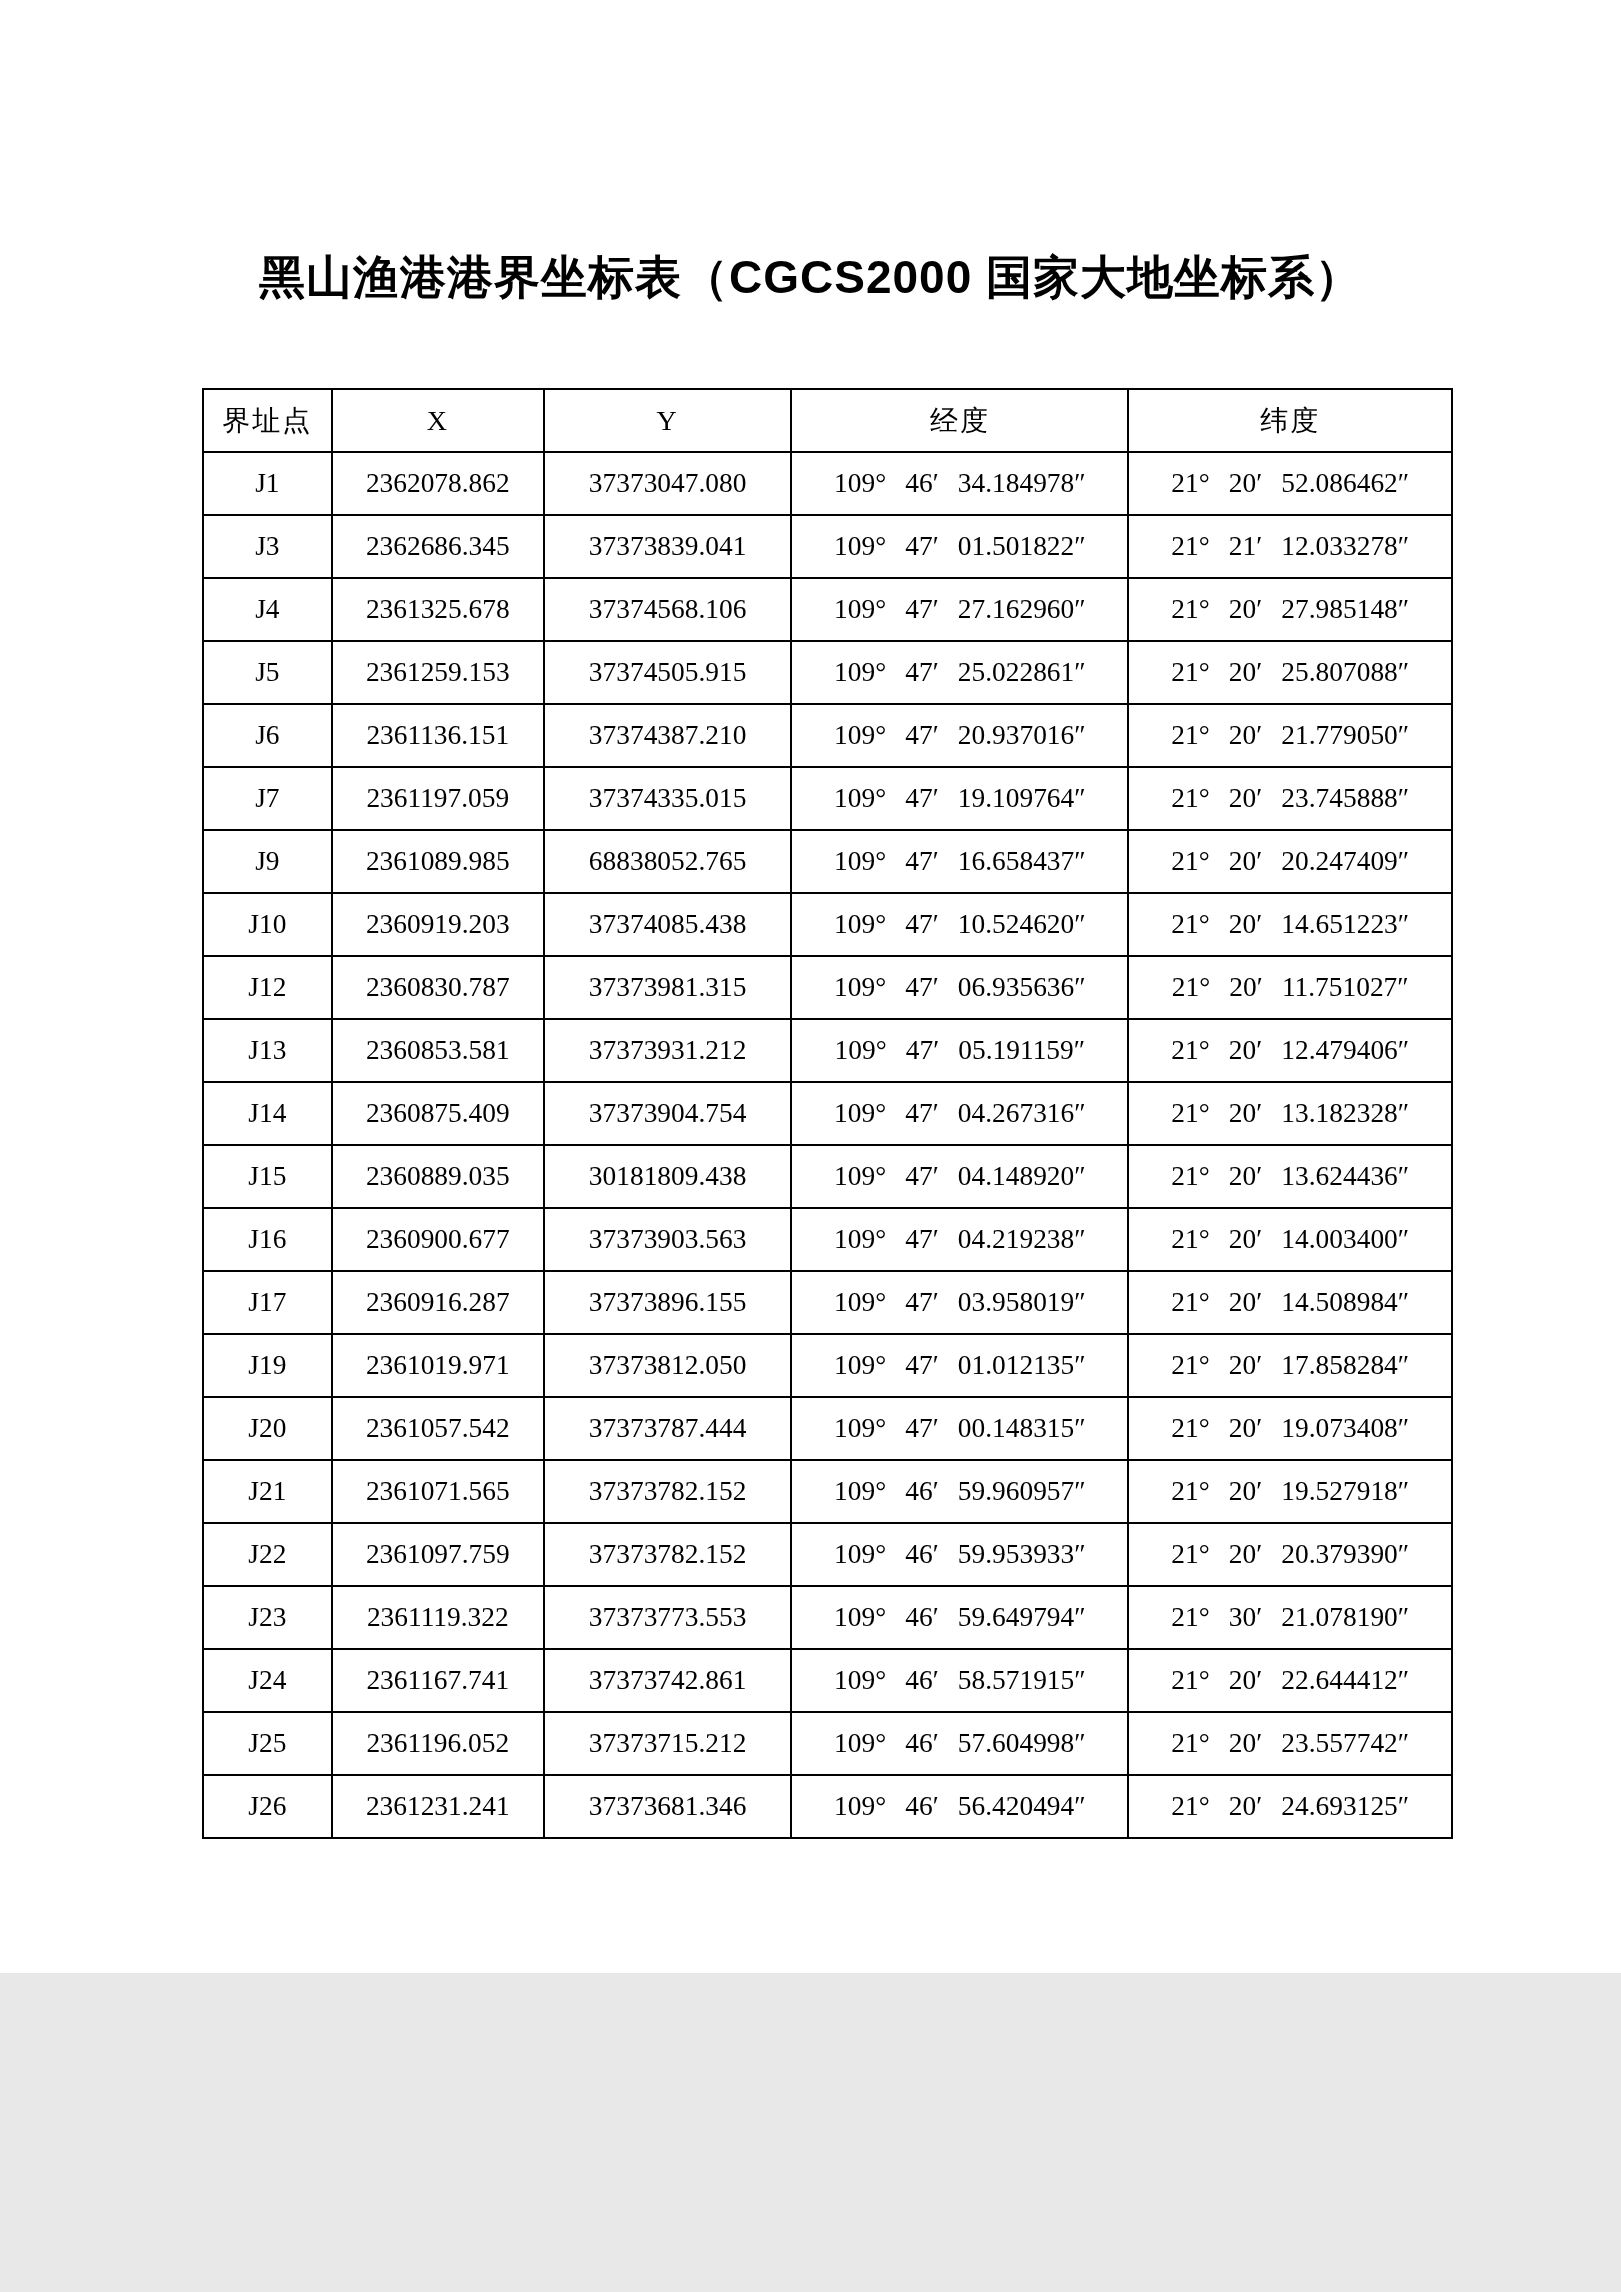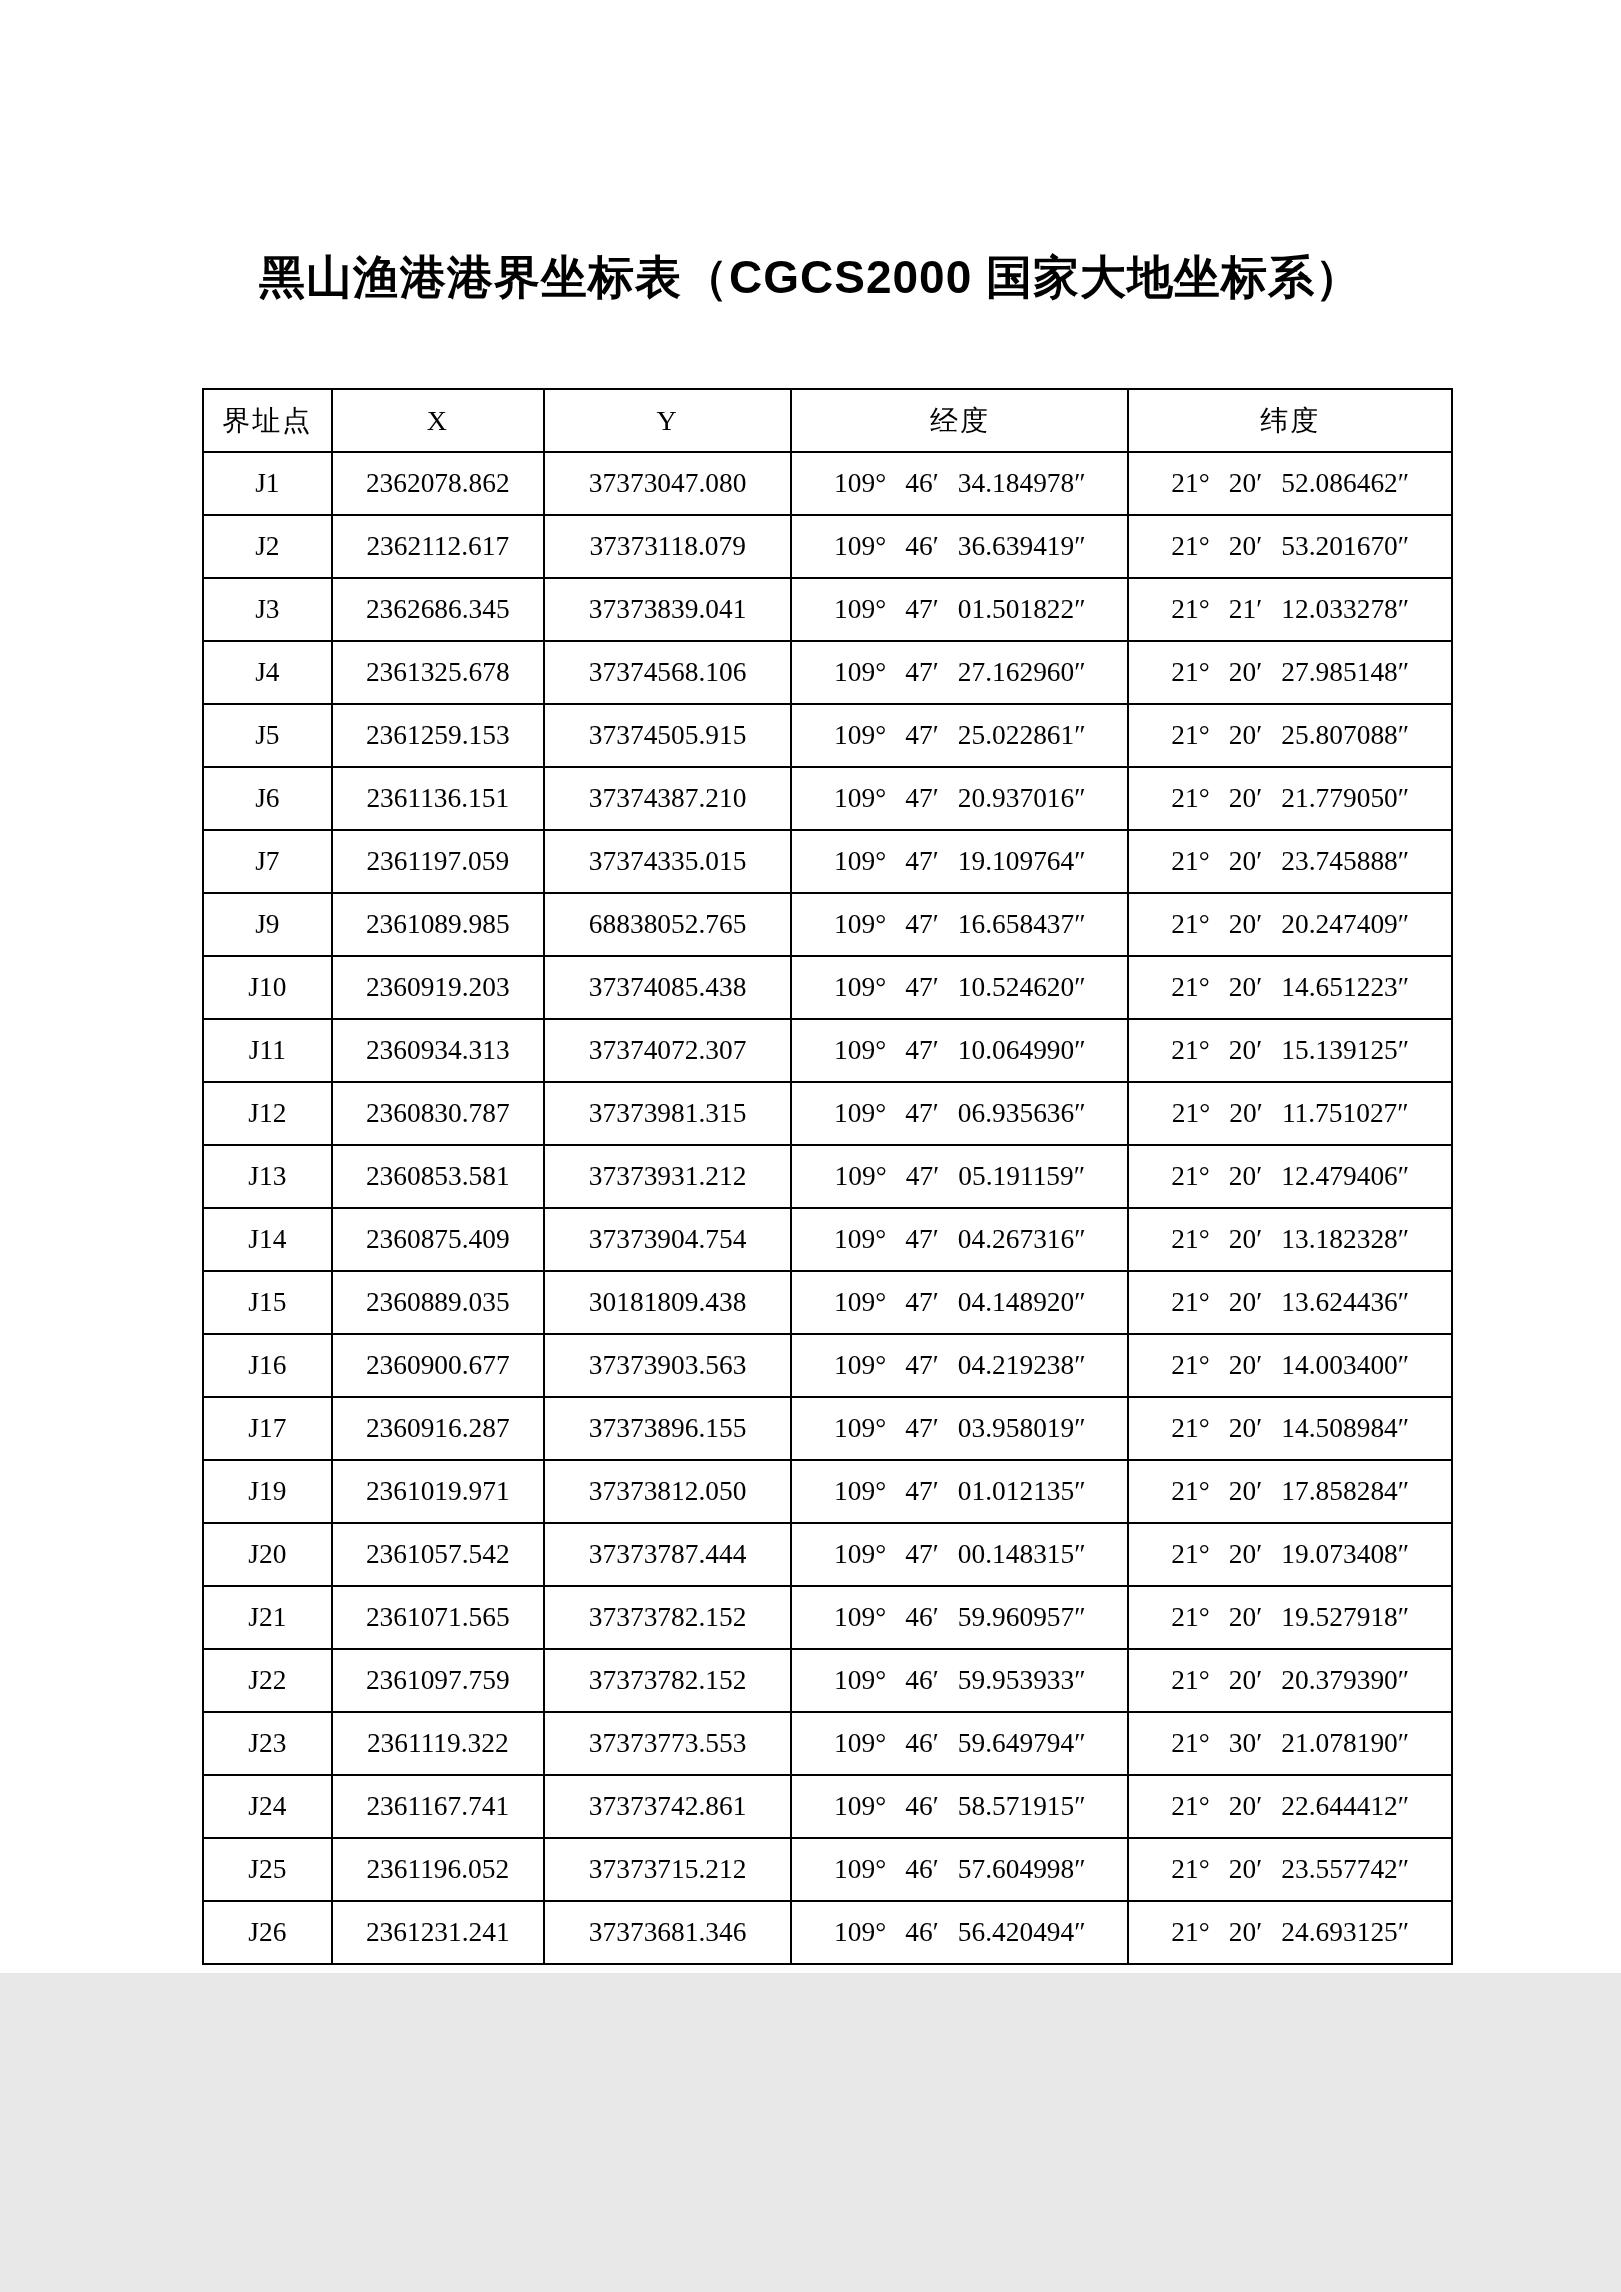--- a/index.html
+++ b/index.html
@@ -104,27 +104,20 @@
     </thead>
     <tbody>
         <tr>
           <td class="cell-point">J1</td>
           <td class="cell-x">2362078.862</td>
           <td class="cell-y">37373047.080</td>
           <td class="cell-lon">109° 46′ 34.184978″</td>
           <td class="cell-lat">21° 20′ 52.086462″</td>
         </tr>
         <tr>
-          <td class="cell-point">J2</td>
-          <td class="cell-x">2362112.617</td>
-          <td class="cell-y">37373118.079</td>
-          <td class="cell-lon">109° 46′ 36.639419″</td>
-          <td class="cell-lat">21° 20′ 53.201670″</td>
-        </tr>
-        <tr>
           <td class="cell-point">J3</td>
           <td class="cell-x">2362686.345</td>
           <td class="cell-y">37373839.041</td>
           <td class="cell-lon">109° 47′ 01.501822″</td>
           <td class="cell-lat">21° 21′ 12.033278″</td>
         </tr>
         <tr>
           <td class="cell-point">J4</td>
           <td class="cell-x">2361325.678</td>
           <td class="cell-y">37374568.106</td>
@@ -160,27 +153,20 @@
           <td class="cell-lat">21° 20′ 20.247409″</td>
         </tr>
         <tr>
           <td class="cell-point">J10</td>
           <td class="cell-x">2360919.203</td>
           <td class="cell-y">37374085.438</td>
           <td class="cell-lon">109° 47′ 10.524620″</td>
           <td class="cell-lat">21° 20′ 14.651223″</td>
         </tr>
         <tr>
-          <td class="cell-point">J11</td>
-          <td class="cell-x">2360934.313</td>
-          <td class="cell-y">37374072.307</td>
-          <td class="cell-lon">109° 47′ 10.064990″</td>
-          <td class="cell-lat">21° 20′ 15.139125″</td>
-        </tr>
-        <tr>
           <td class="cell-point">J12</td>
           <td class="cell-x">2360830.787</td>
           <td class="cell-y">37373981.315</td>
           <td class="cell-lon">109° 47′ 06.935636″</td>
           <td class="cell-lat">21° 20′ 11.751027″</td>
         </tr>
         <tr>
           <td class="cell-point">J13</td>
           <td class="cell-x">2360853.581</td>
           <td class="cell-y">37373931.212</td>

